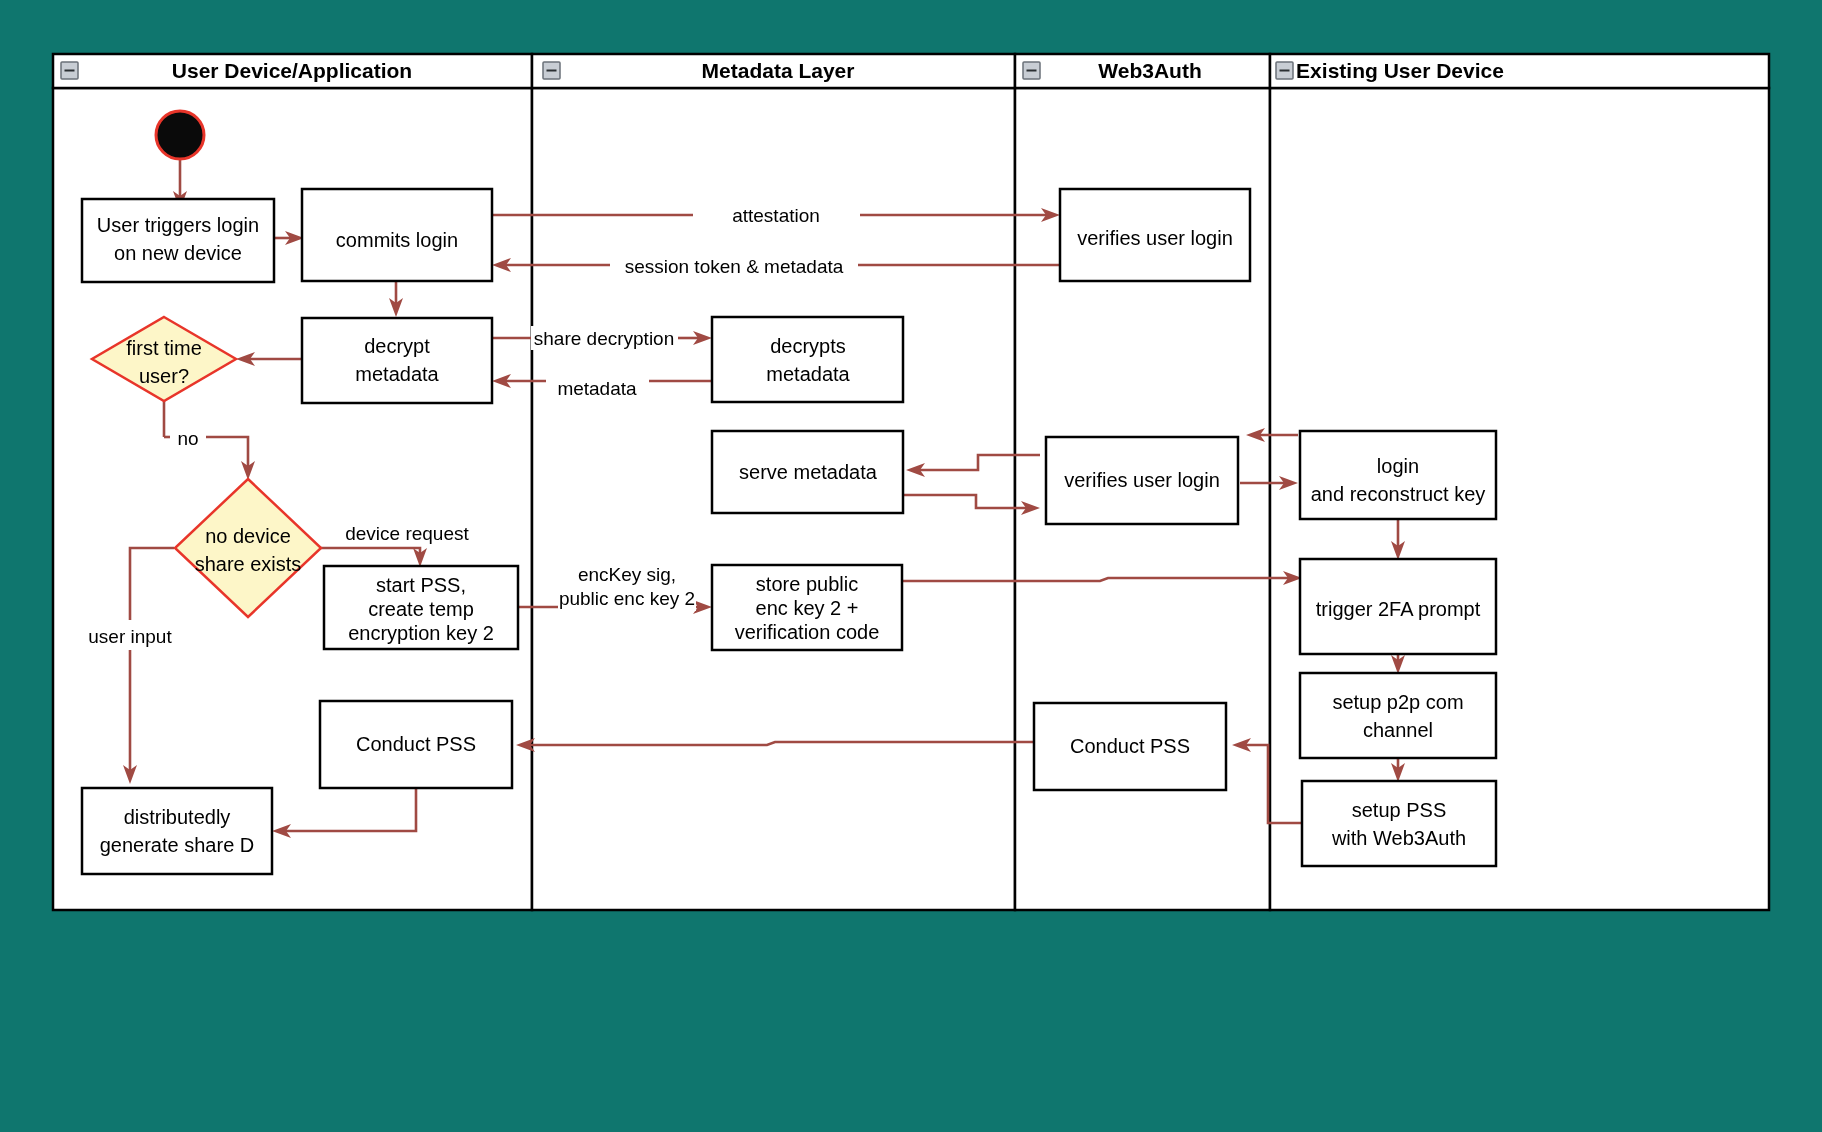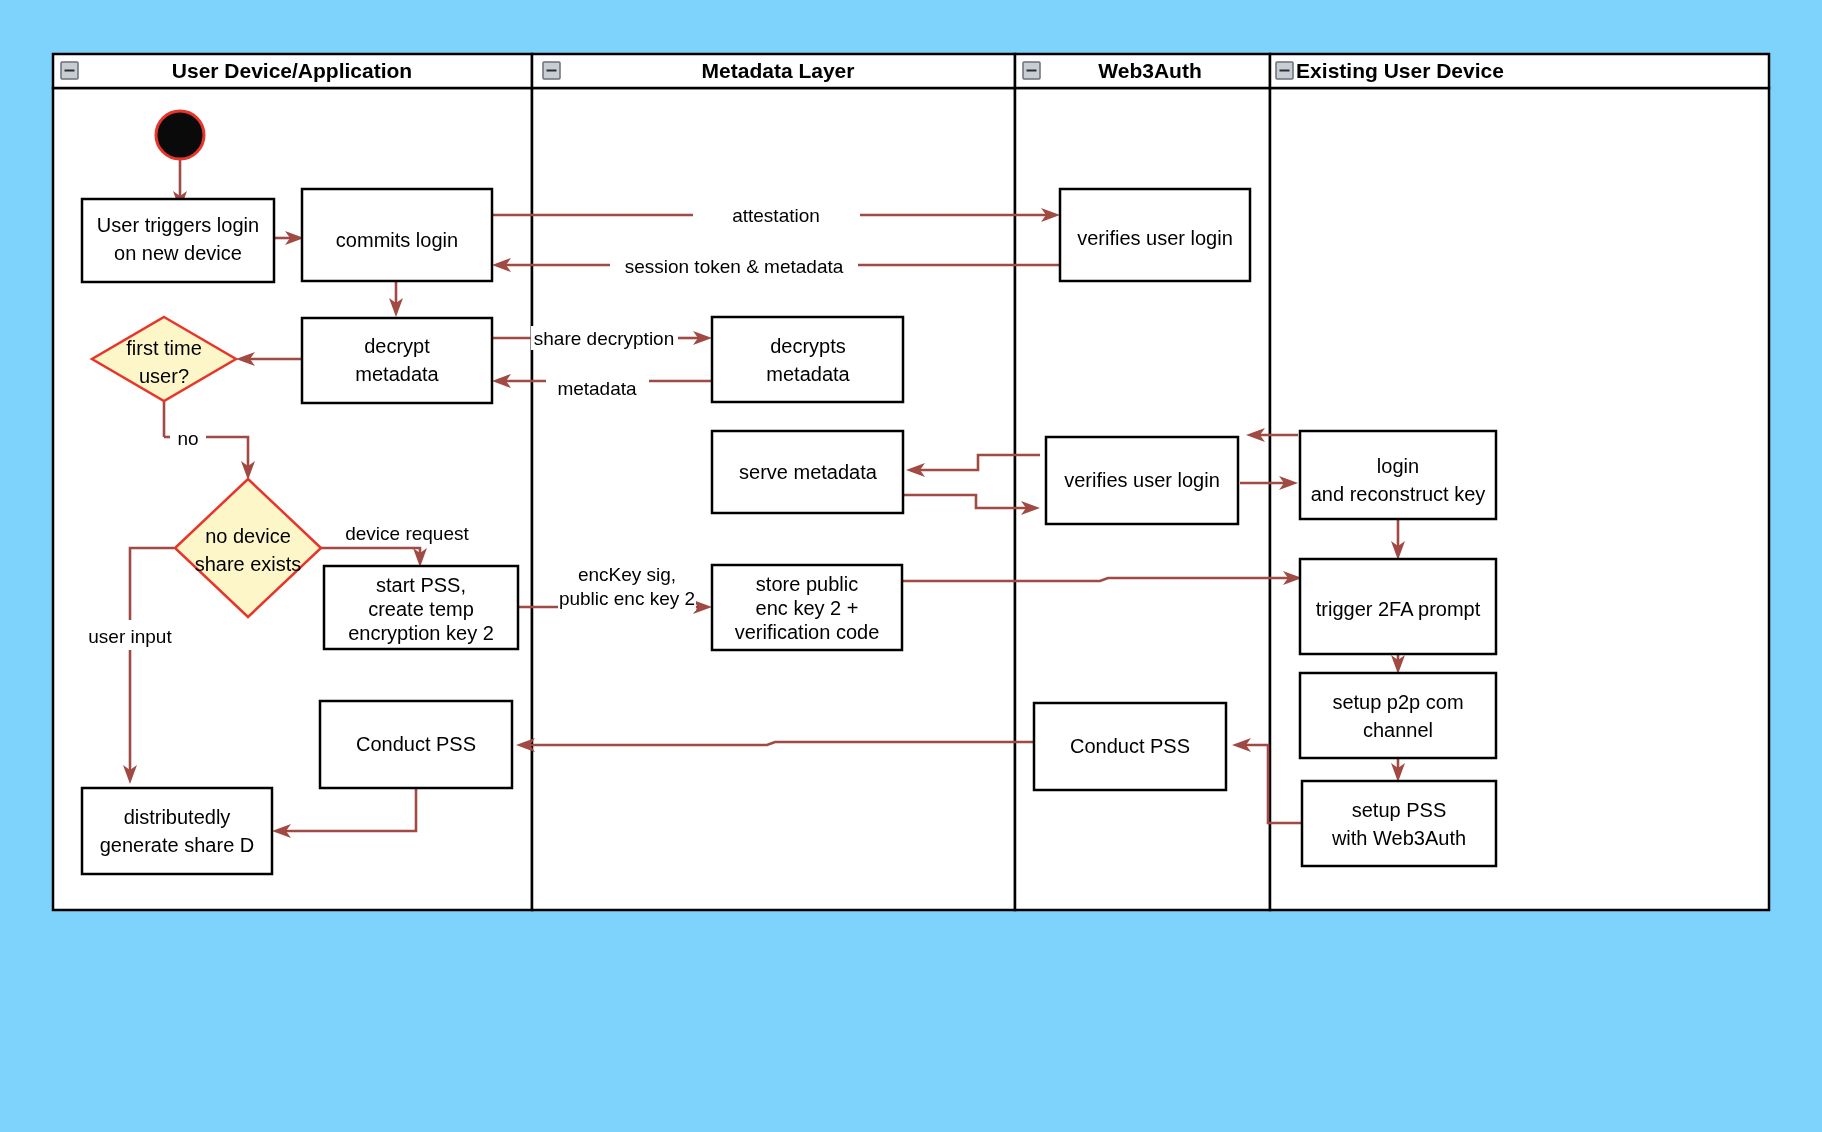--- a/index.html
+++ b/index.html
@@ -7,21 +7,21 @@
     padding: 0;
     background: #ffffff;
   }
   body {
     font-family: "Liberation Sans", sans-serif;
   }
   #canvas {
     position: relative;
     width: 1822px;
     height: 1132px;
-    background: #7dd3fc;
+    background: #0f766e;
     overflow: hidden;
   }
   svg#diagram {
     position: absolute;
     top: 0;
     left: 0;
     width: 1822px;
     height: 1132px;
     display: block;
   }

